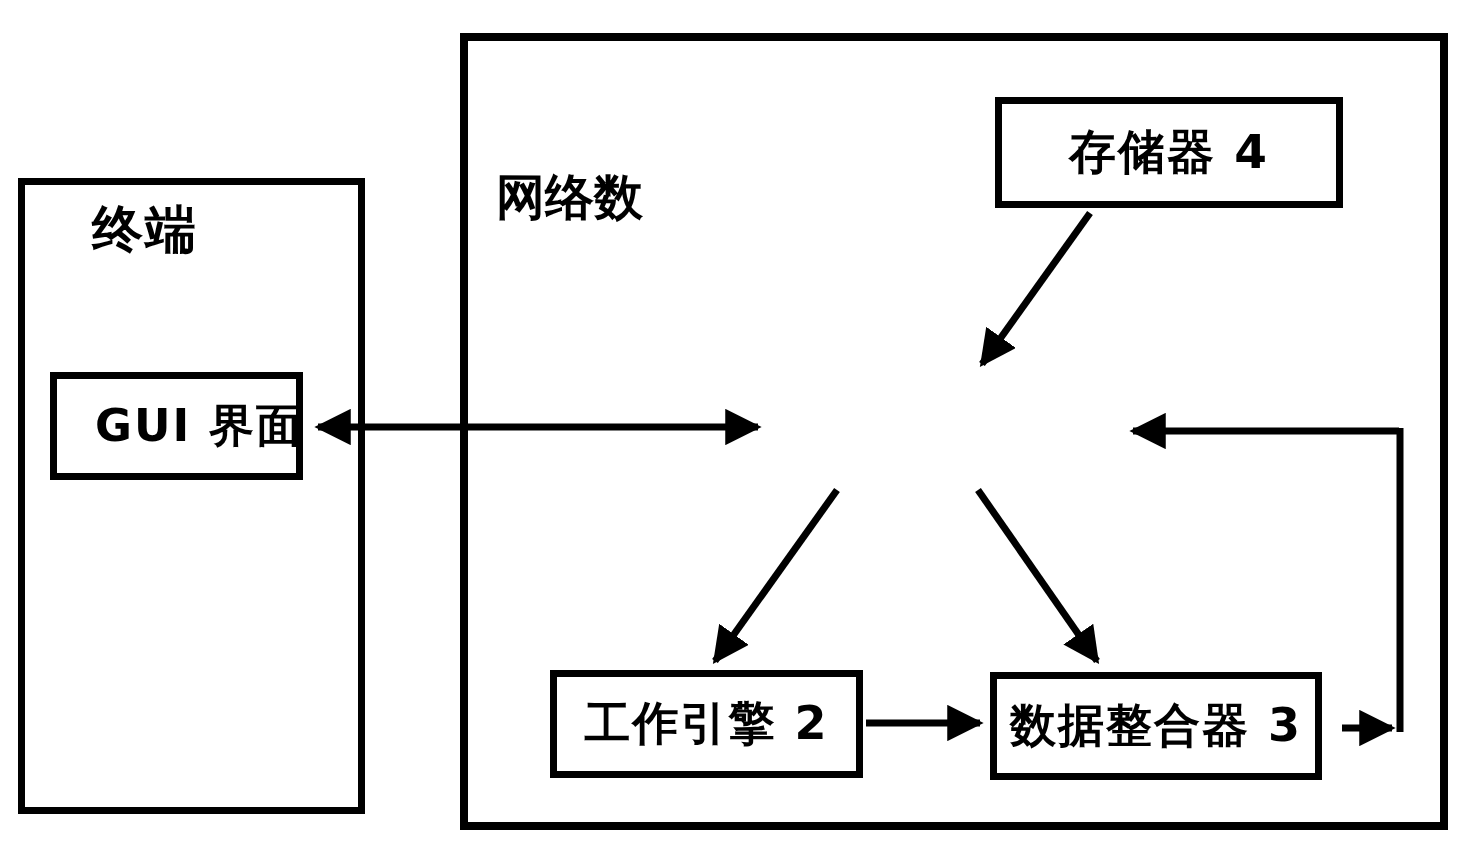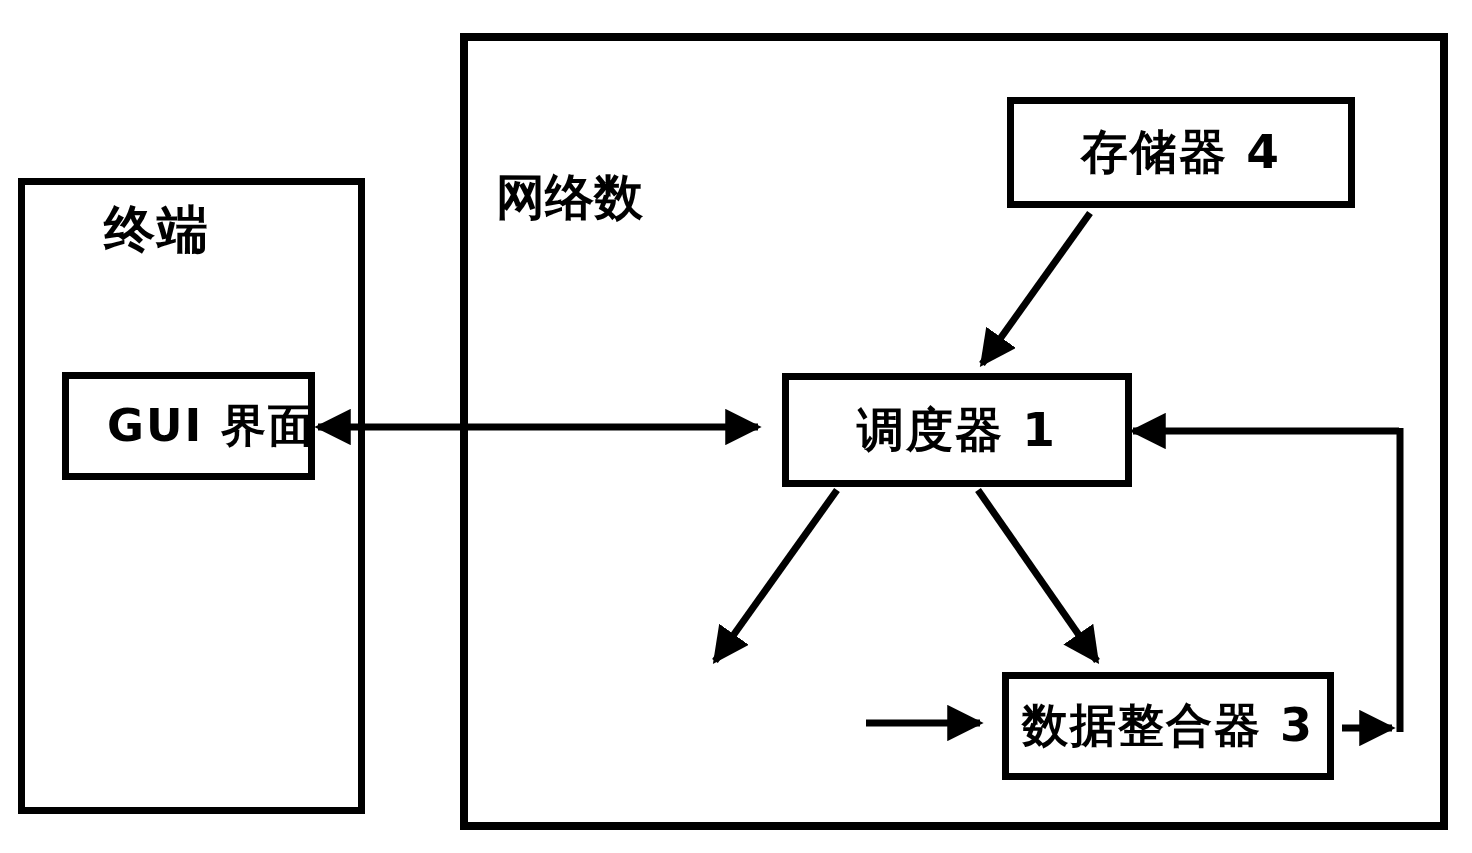--- a/index.html
+++ b/index.html
@@ -18,37 +18,35 @@
   .box {
     position: absolute;
     box-sizing: border-box;
     border: 7px solid #000;
     background: transparent;
   }
   .leaf-box {
     display: flex;
     align-items: center;
     justify-content: center;
-    margin-left: 12px;
   }
   .lbl {
     font-weight: 700;
     color: #000;
     white-space: nowrap;
     letter-spacing: 2px;
   }
   
   .terminal-box { left: 18px;  top: 178px; width: 347px; height: 636px; }
   .device-box   { left: 460px; top: 33px;  width: 988px; height: 797px; border-width: 8px; }
 
   
   .terminal-label {
     position: absolute; left: 92px; top: 196px;
     font-size: 51px;
-    margin-left: 12px;
   }
   .device-label {
     position: absolute; left: 496px; top: 164px;
     width: 184px; text-align: left;
     font-size: 49px; line-height: 67px; font-weight: 700;
   }
 
   
   .gui-box        { left: 50px;  top: 372px; width: 253px; height: 108px; font-size: 45px; padding-left: 45px; }
   .memory-box     { left: 995px; top: 97px;  width: 348px; height: 111px; font-size: 47px; }
@@ -77,24 +75,24 @@
   </div>
 
   <div class="box leaf-box gui-box">
     <span class="lbl">GUI 界面</span>
   </div>
 
   <div class="box leaf-box memory-box">
     <span class="lbl">存储器 4</span>
   </div>
 
-  <div class="box leaf-box scheduler-box">
-    <span class="lbl">调度器 1</span>
+
+  <div class="box leaf-box engine-box">
+    <span class="lbl">工作引擎 2</span>
   </div>
-
 
   <div class="box leaf-box integrator-box">
     <span class="lbl">数据整合器 3</span>
   </div>
 
   <svg class="arrow-layer" viewBox="0 0 1472 853" xmlns="http://www.w3.org/2000/svg">
     <defs>
       <marker id="ah" viewBox="0 0 10 10" refX="9" refY="5" markerWidth="5.2" markerHeight="5.2" orient="auto-start-reverse">
         <path d="M 0 0 L 10 5 L 0 10 z" fill="#000"></path>
       </marker>

